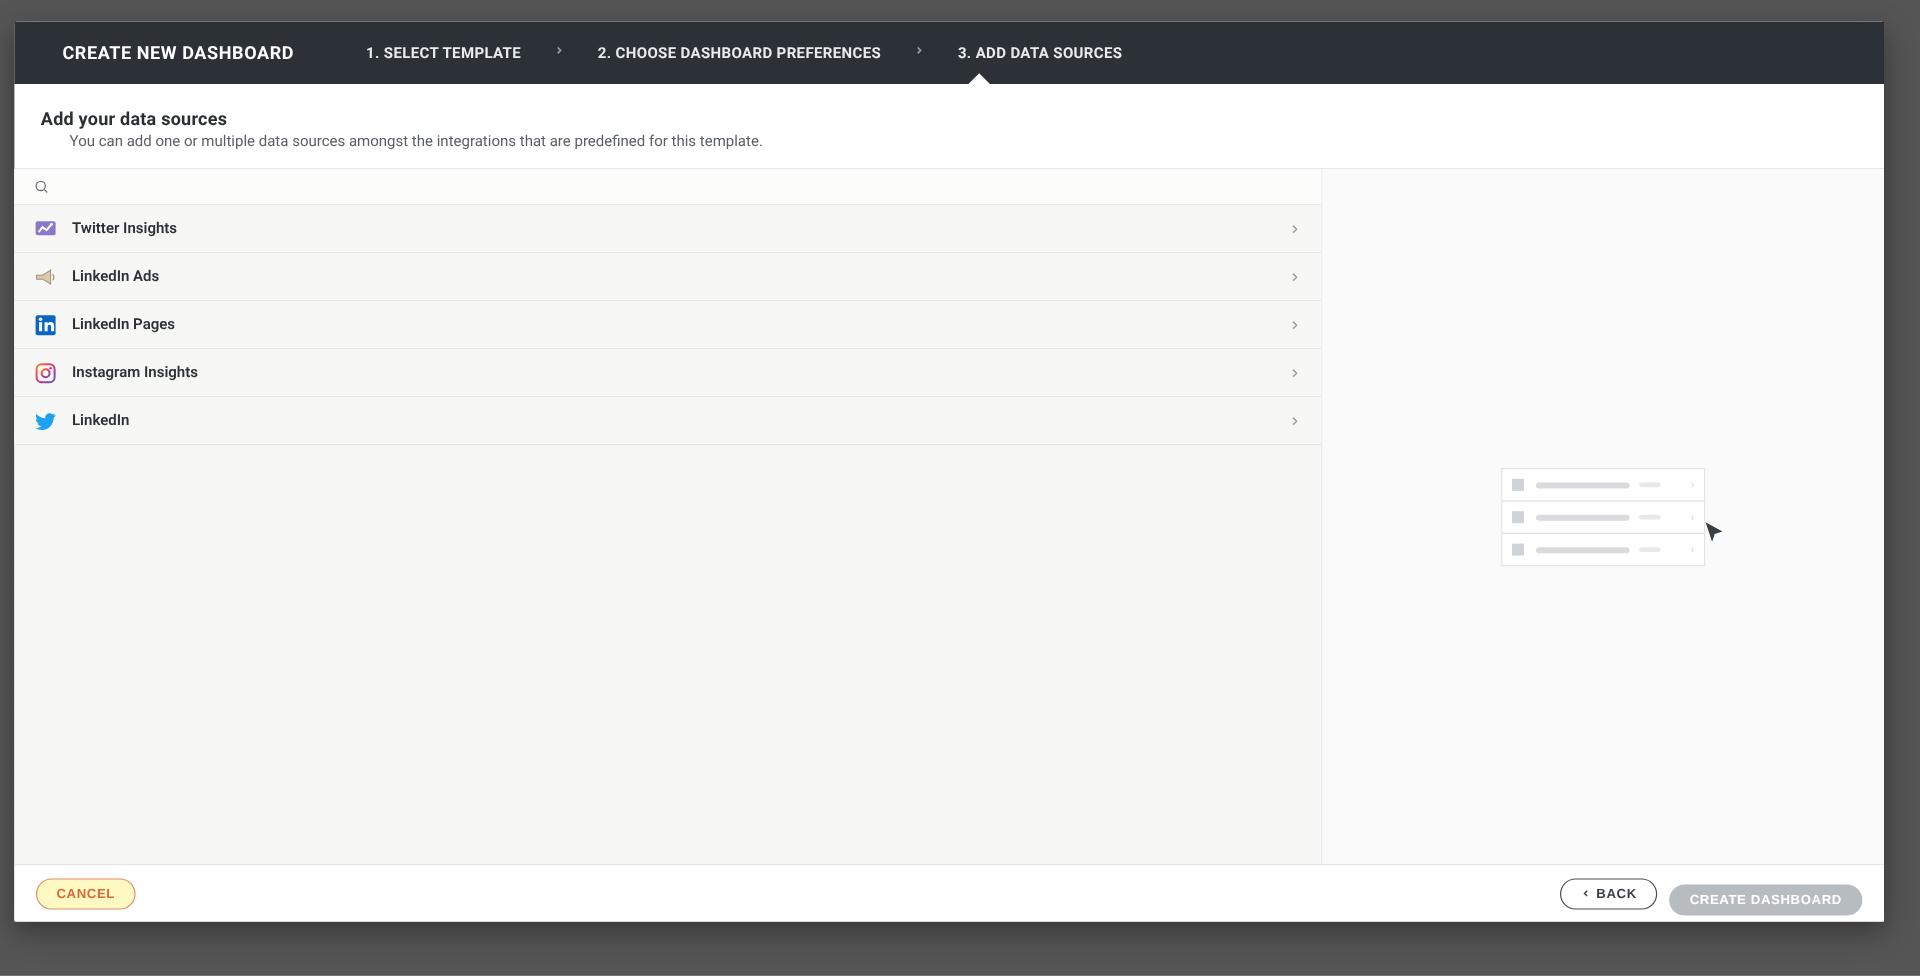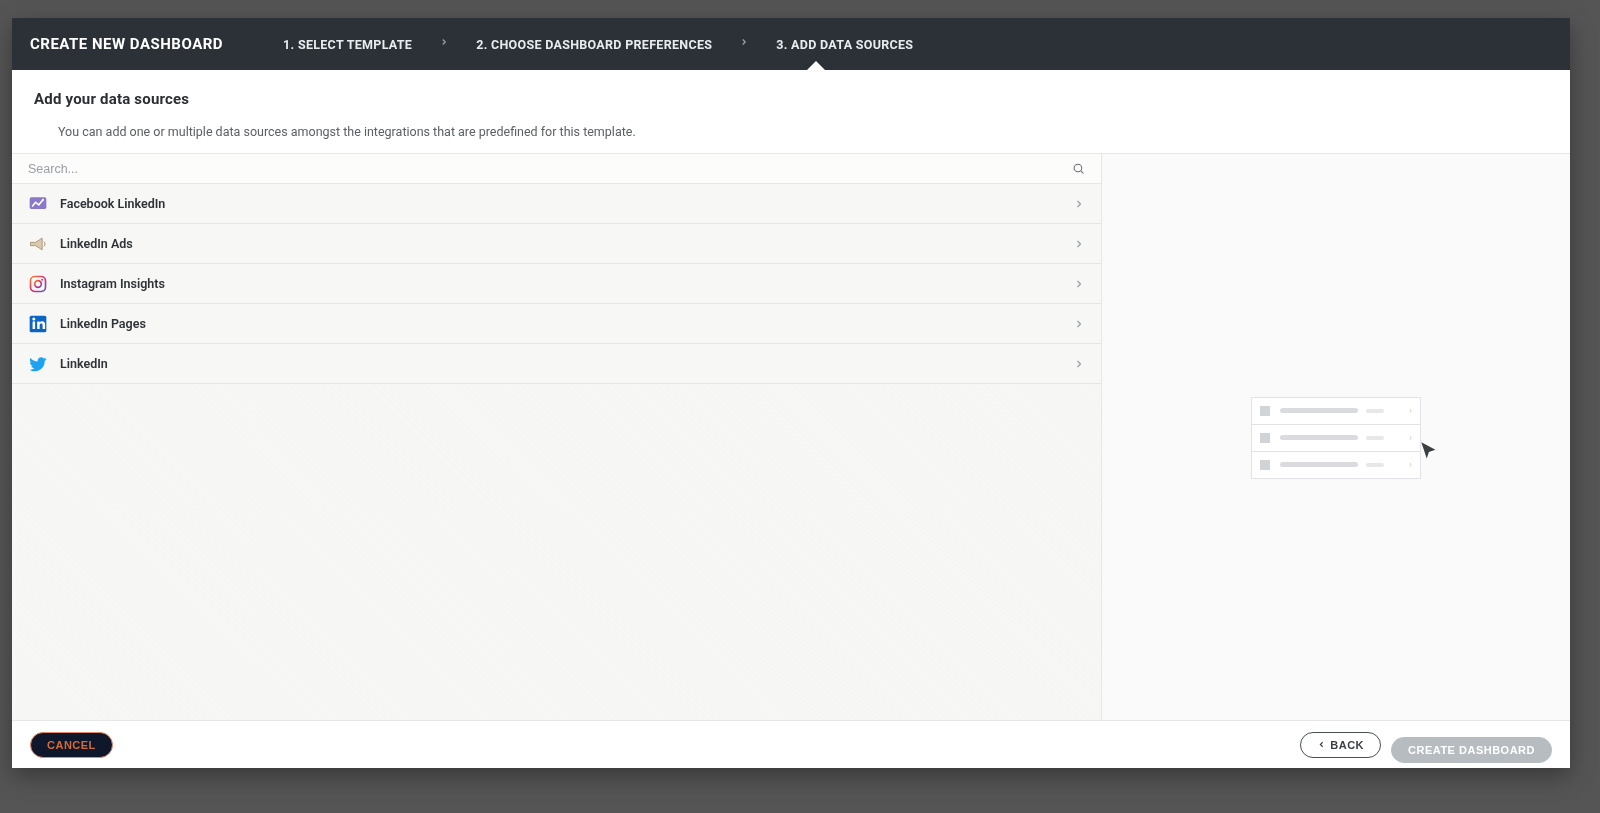--- a/index.html
+++ b/index.html
@@ -34,20 +34,21 @@
     height: 52px;
     padding: 0 18px;
     position: relative;
   }
   .modal-title {
     font-size: 15px;
     font-weight: 700;
     letter-spacing: .5px;
     text-transform: uppercase;
     margin-right: 60px;
+    margin-left: 22px;
   }
   .breadcrumb {
     display: flex;
     align-items: flex-start;
     gap: 27px;
     font-size: 12.5px;
     font-weight: 700;
     letter-spacing: .3px;
   }
   .breadcrumb .crumb {
@@ -70,21 +71,21 @@
     border-bottom: 10px solid #fff;
   }
   .intro {
     padding: 20px 22px 14px 22px;
   }
   .intro h2 {
     font-size: 15px;
     font-weight: 700;
     color: #2b2f33;
     letter-spacing: .2px;
-    margin-bottom: 16px;
+    margin-bottom: 3px;
   }
   .intro p {
     font-size: 12.5px;
     color: #5b6066;
     margin-left: 24px;
   }
   .body-region {
     flex: 1;
     display: flex;
     min-height: 0;
@@ -177,21 +178,21 @@
     padding: 6px 16px;
     text-transform: uppercase;
     cursor: pointer;
     display: inline-flex; align-items:center; gap:4px;
     border: 1px solid transparent;
     background: none;
   }
   .btn-cancel {
     color: #d36b3b;
     border-color: #e38b63;
-    background: #0f172a;
+    background: #fef9c3;
   }
   .btn-back {
     color: #3a3f44;
     border-color: #4a4f54;
     background: #fff;
     margin-left: auto;
     margin-right: 10px;
   }
   .btn-create {
     color: #fff;
@@ -229,56 +230,73 @@
 
   <div class="intro">
     <h2>Add your data sources</h2>
     <p>You can add one or multiple data sources amongst the integrations that are predefined for this template.</p>
   </div>
 
   <div class="body-region">
 
     <div class="left-col">
       <div class="search-row">
-        <input type="text" placeholder="Search..." style="">
         <span class="search-icon">
           <svg width="13" height="13" viewBox="0 0 24 24" fill="none" stroke="currentColor" stroke-width="2">
               <circle cx="11" cy="11" r="7"></circle>
               <line x1="21" y1="21" x2="16.65" y2="16.65"></line>
             </svg>
         </span>
       </div>
 
       <div class="source-list">
 
         <div class="source-item">
           <span class="source-icon">
             <svg width="20" height="20" viewBox="0 0 24 24">
                 <rect x="2" y="4" width="20" height="14" rx="2" fill="#8a78c9"></rect>
                 <polyline points="5,15 9,10 13,13 18,7" fill="none" stroke="#fff" stroke-width="2"></polyline>
                 <circle cx="18" cy="7" r="1.3" fill="#fff"></circle>
               </svg>
           </span>
-          <span>Facebook LinkedIn</span>
+          <span>Twitter Insights</span>
           <span class="spacer"></span>
           <span class="item-chevron">
             <svg width="12" height="12" viewBox="0 0 24 24" fill="none" stroke="currentColor" stroke-width="2.5">
                 <polyline points="9 18 15 12 9 6"></polyline>
               </svg>
           </span>
         </div>
 
         <div class="source-item">
           <span class="source-icon">
             <svg width="20" height="20" viewBox="0 0 24 24">
                 <polygon points="3,10 9,10 17,5 17,19 9,14 3,14" fill="#d9c9b0" stroke="#a58f6f" stroke-width="1"></polygon>
                 <path d="M19 9 a4 4 0 0 1 0 6" fill="none" stroke="#a58f6f" stroke-width="1.2"></path>
               </svg>
           </span>
           <span>LinkedIn Ads</span>
+          <span class="spacer"></span>
+          <span class="item-chevron">
+            <svg width="12" height="12" viewBox="0 0 24 24" fill="none" stroke="currentColor" stroke-width="2.5">
+                <polyline points="9 18 15 12 9 6"></polyline>
+              </svg>
+          </span>
+        </div>
+
+        <div class="source-item">
+          <span class="source-icon">
+            <svg width="20" height="20" viewBox="0 0 24 24">
+                <rect x="2" y="2" width="20" height="20" rx="2" fill="#0a66c2"></rect>
+                <rect x="5.5" y="9" width="3" height="9" fill="#fff"></rect>
+                <circle cx="7" cy="6" r="1.8" fill="#fff"></circle>
+                <path d="M11 9h3v1.4c.6-1 1.8-1.6 3-1.6 2.2 0 3.5 1.4 3.5 4.1V18h-3v-4.5c0-1.2-.5-2-1.6-2S14 12.3 14 13.5V18h-3V9z" fill="#fff"></path>
+              </svg>
+          </span>
+          <span>LinkedIn Pages</span>
           <span class="spacer"></span>
           <span class="item-chevron">
             <svg width="12" height="12" viewBox="0 0 24 24" fill="none" stroke="currentColor" stroke-width="2.5">
                 <polyline points="9 18 15 12 9 6"></polyline>
               </svg>
           </span>
         </div>
 
         <div class="source-item">
           <span class="source-icon">
@@ -289,38 +307,20 @@
                     <stop offset="50%" stop-color="#dd2a7b"></stop>
                     <stop offset="100%" stop-color="#515bd4"></stop>
                   </linearGradient>
                 </defs>
                 <rect x="3" y="3" width="18" height="18" rx="5" fill="none" stroke="url(#ig)" stroke-width="2"></rect>
                 <circle cx="12" cy="12" r="4" fill="none" stroke="url(#ig)" stroke-width="2"></circle>
                 <circle cx="17" cy="7" r="1.2" fill="#dd2a7b"></circle>
               </svg>
           </span>
           <span>Instagram Insights</span>
-          <span class="spacer"></span>
-          <span class="item-chevron">
-            <svg width="12" height="12" viewBox="0 0 24 24" fill="none" stroke="currentColor" stroke-width="2.5">
-                <polyline points="9 18 15 12 9 6"></polyline>
-              </svg>
-          </span>
-        </div>
-
-        <div class="source-item">
-          <span class="source-icon">
-            <svg width="20" height="20" viewBox="0 0 24 24">
-                <rect x="2" y="2" width="20" height="20" rx="2" fill="#0a66c2"></rect>
-                <rect x="5.5" y="9" width="3" height="9" fill="#fff"></rect>
-                <circle cx="7" cy="6" r="1.8" fill="#fff"></circle>
-                <path d="M11 9h3v1.4c.6-1 1.8-1.6 3-1.6 2.2 0 3.5 1.4 3.5 4.1V18h-3v-4.5c0-1.2-.5-2-1.6-2S14 12.3 14 13.5V18h-3V9z" fill="#fff"></path>
-              </svg>
-          </span>
-          <span>LinkedIn Pages</span>
           <span class="spacer"></span>
           <span class="item-chevron">
             <svg width="12" height="12" viewBox="0 0 24 24" fill="none" stroke="currentColor" stroke-width="2.5">
                 <polyline points="9 18 15 12 9 6"></polyline>
               </svg>
           </span>
         </div>
 
         <div class="source-item">
           <span class="source-icon">

